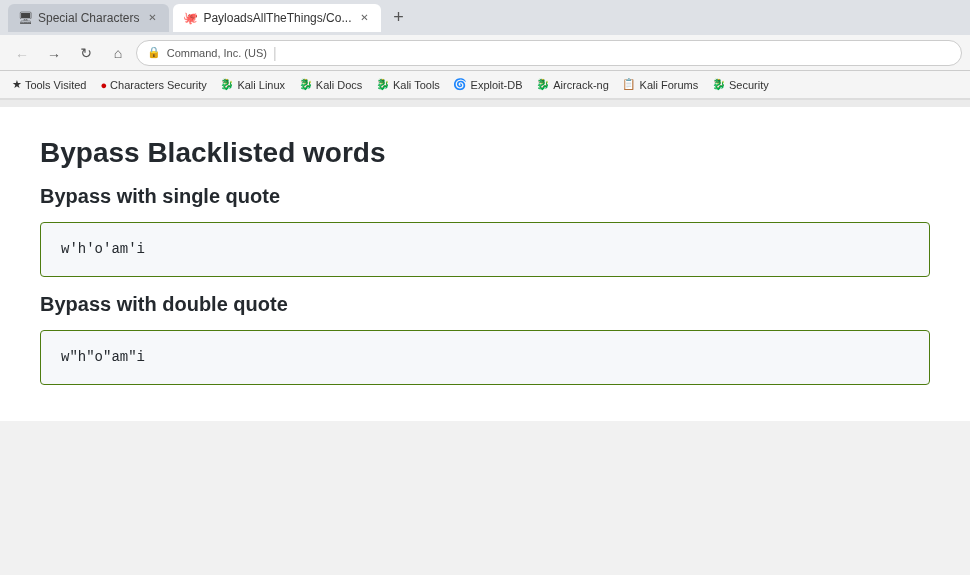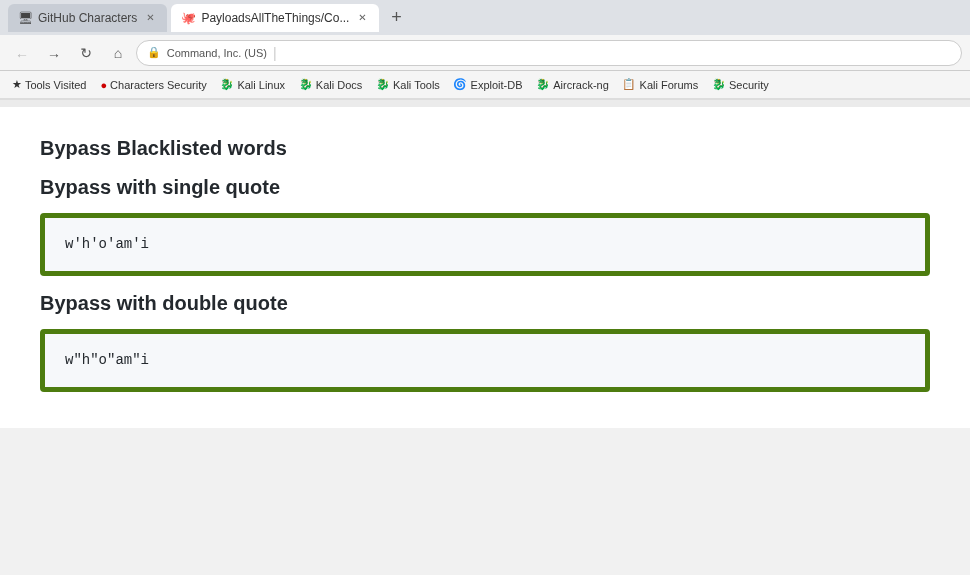--- a/index.html
+++ b/index.html
@@ -132,52 +132,52 @@
     .page-content {
       background: white;
       flex: 1;
       overflow: hidden;
       padding: 0 0 0 0;
     }
     .content-inner {
       padding: 10px 40px 20px 40px;
     }
     h1.page-heading {
-      font-size: 20px;
+      font-size: 28px;
       font-weight: bold;
       color: #24292e;
       margin: 20px 0 16px 0;
       font-family: -apple-system, BlinkMacSystemFont, 'Segoe UI', Arial, sans-serif;
     }
     h2.sub-heading {
       font-size: 20px;
       font-weight: bold;
       color: #24292e;
       margin: 16px 0 14px 0;
       font-family: -apple-system, BlinkMacSystemFont, 'Segoe UI', Arial, sans-serif;
     }
     .code-block {
       background: #f6f8fa;
-      border: 5px solid #4d7c0f;
+      border: 1px solid #4d7c0f;
       border-radius: 4px;
       padding: 16px 20px;
       font-family: 'Courier New', Courier, monospace;
       font-size: 14px;
       color: #24292e;
       margin-bottom: 16px;
       line-height: 1.5;
     }
   </style>
 </head>
 <body>
 
 <div class="title-bar">
   <div class="tab inactive">
     <span class="tab-icon">🖥</span>
-    <span>GitHub Characters</span>
+    <span>Special Characters</span>
     <span class="tab-close">✕</span>
   </div>
   <div class="tab active">
     <span class="tab-icon">🐙</span>
     <span>PayloadsAllTheThings/Co...</span>
     <span class="tab-close">✕</span>
   </div>
   <div class="new-tab-btn">+</div>
 </div>
 

